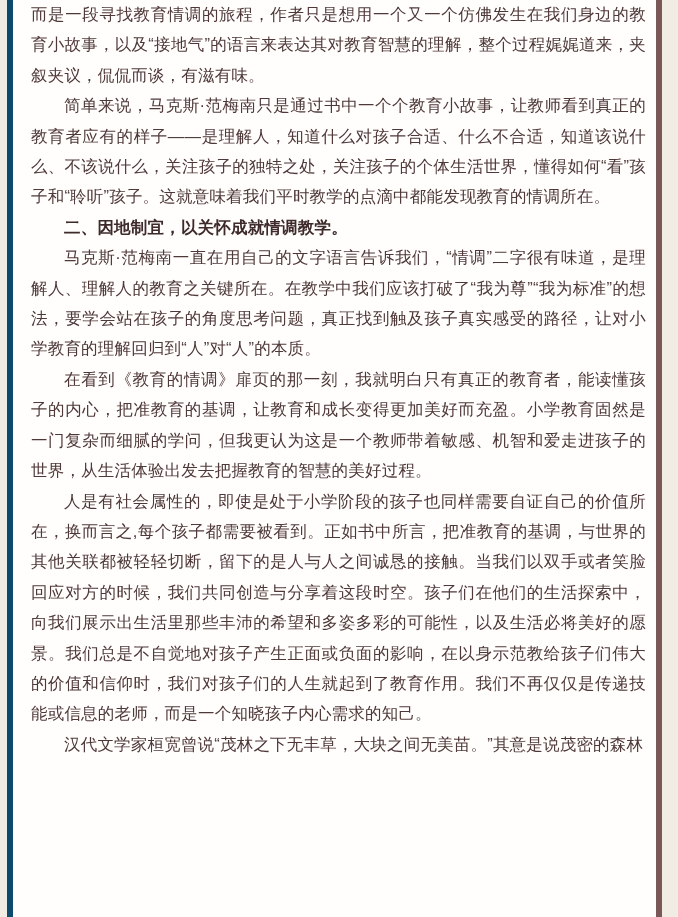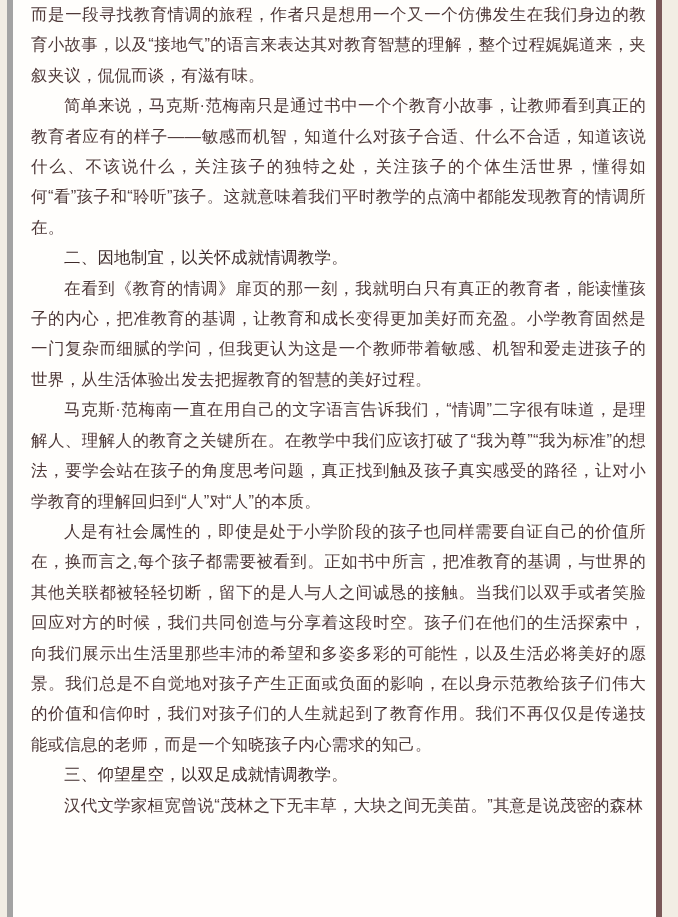--- a/index.html
+++ b/index.html
@@ -27,21 +27,21 @@
     width: 16px;
     flex: 0 0 auto;
     background: #f2ede4;
   }
   .paper {
     box-sizing: border-box;
     width: 655px;
     flex: 0 0 auto;
     height: 917px;
     background: #fffefc;
-    border-left: 6px solid #a3a3a3;
+    border-left: 6px solid #0c4a6e;
     border-right: 6px solid #7a5858;
     overflow: hidden;
   }
   .content {
     box-sizing: border-box;
     width: 100%;
     padding: 0 10px 0 18px;
     margin-top: -1px;
     color: #4e3838;
     font-size: 16.5px;
@@ -50,36 +50,35 @@
     letter-spacing: 0.2px;
   }
   .content p {
     margin: 0;
     padding: 0;
   }
   .indent {
     text-indent: 2em;
   }
   .heading {
-    font-weight: normal;
+    font-weight: bold;
     color: #3e2a2a;
     text-indent: 2em;
   }
 </style>
 </head>
 <body>
 
 <div class="page-wrap">
   <div class="margin-strip-left"></div>
   <div class="paper">
     <div class="content">
       <p>而是一段寻找教育情调的旅程，作者只是想用一个又一个仿佛发生在我们身边的教育小故事，以及“接地气”的语言来表达其对教育智慧的理解，整个过程娓娓道来，夹叙夹议，侃侃而谈，有滋有味。</p>
-      <p class="indent">简单来说，马克斯·范梅南只是通过书中一个个教育小故事，让教师看到真正的教育者应有的样子——敏感而机智，知道什么对孩子合适、什么不合适，知道该说什么、不该说什么，关注孩子的独特之处，关注孩子的个体生活世界，懂得如何“看”孩子和“聆听”孩子。这就意味着我们平时教学的点滴中都能发现教育的情调所在。</p>
+      <p class="indent">简单来说，马克斯·范梅南只是通过书中一个个教育小故事，让教师看到真正的教育者应有的样子——是理解人，知道什么对孩子合适、什么不合适，知道该说什么、不该说什么，关注孩子的独特之处，关注孩子的个体生活世界，懂得如何“看”孩子和“聆听”孩子。这就意味着我们平时教学的点滴中都能发现教育的情调所在。</p>
       <p class="heading">二、因地制宜，以关怀成就情调教学。</p>
+      <p class="indent">马克斯·范梅南一直在用自己的文字语言告诉我们，“情调”二字很有味道，是理解人、理解人的教育之关键所在。在教学中我们应该打破了“我为尊”“我为标准”的想法，要学会站在孩子的角度思考问题，真正找到触及孩子真实感受的路径，让对小学教育的理解回归到“人”对“人”的本质。</p>
       <p class="indent">在看到《教育的情调》扉页的那一刻，我就明白只有真正的教育者，能读懂孩子的内心，把准教育的基调，让教育和成长变得更加美好而充盈。小学教育固然是一门复杂而细腻的学问，但我更认为这是一个教师带着敏感、机智和爱走进孩子的世界，从生活体验出发去把握教育的智慧的美好过程。</p>
-      <p class="indent">马克斯·范梅南一直在用自己的文字语言告诉我们，“情调”二字很有味道，是理解人、理解人的教育之关键所在。在教学中我们应该打破了“我为尊”“我为标准”的想法，要学会站在孩子的角度思考问题，真正找到触及孩子真实感受的路径，让对小学教育的理解回归到“人”对“人”的本质。</p>
       <p class="indent">人是有社会属性的，即使是处于小学阶段的孩子也同样需要自证自己的价值所在，换而言之,每个孩子都需要被看到。正如书中所言，把准教育的基调，与世界的其他关联都被轻轻切断，留下的是人与人之间诚恳的接触。当我们以双手或者笑脸回应对方的时候，我们共同创造与分享着这段时空。孩子们在他们的生活探索中，向我们展示出生活里那些丰沛的希望和多姿多彩的可能性，以及生活必将美好的愿景。我们总是不自觉地对孩子产生正面或负面的影响，在以身示范教给孩子们伟大的价值和信仰时，我们对孩子们的人生就起到了教育作用。我们不再仅仅是传递技能或信息的老师，而是一个知晓孩子内心需求的知己。</p>
-      <p class="heading">三、仰望星空，以双足成就情调教学。</p>
       <p class="indent">汉代文学家桓宽曾说“茂林之下无丰草，大块之间无美苗。”其意是说茂密的森林</p>
     </div>
   </div>
   <div class="margin-strip-right"></div>
 </div>
 
 </body></html>

